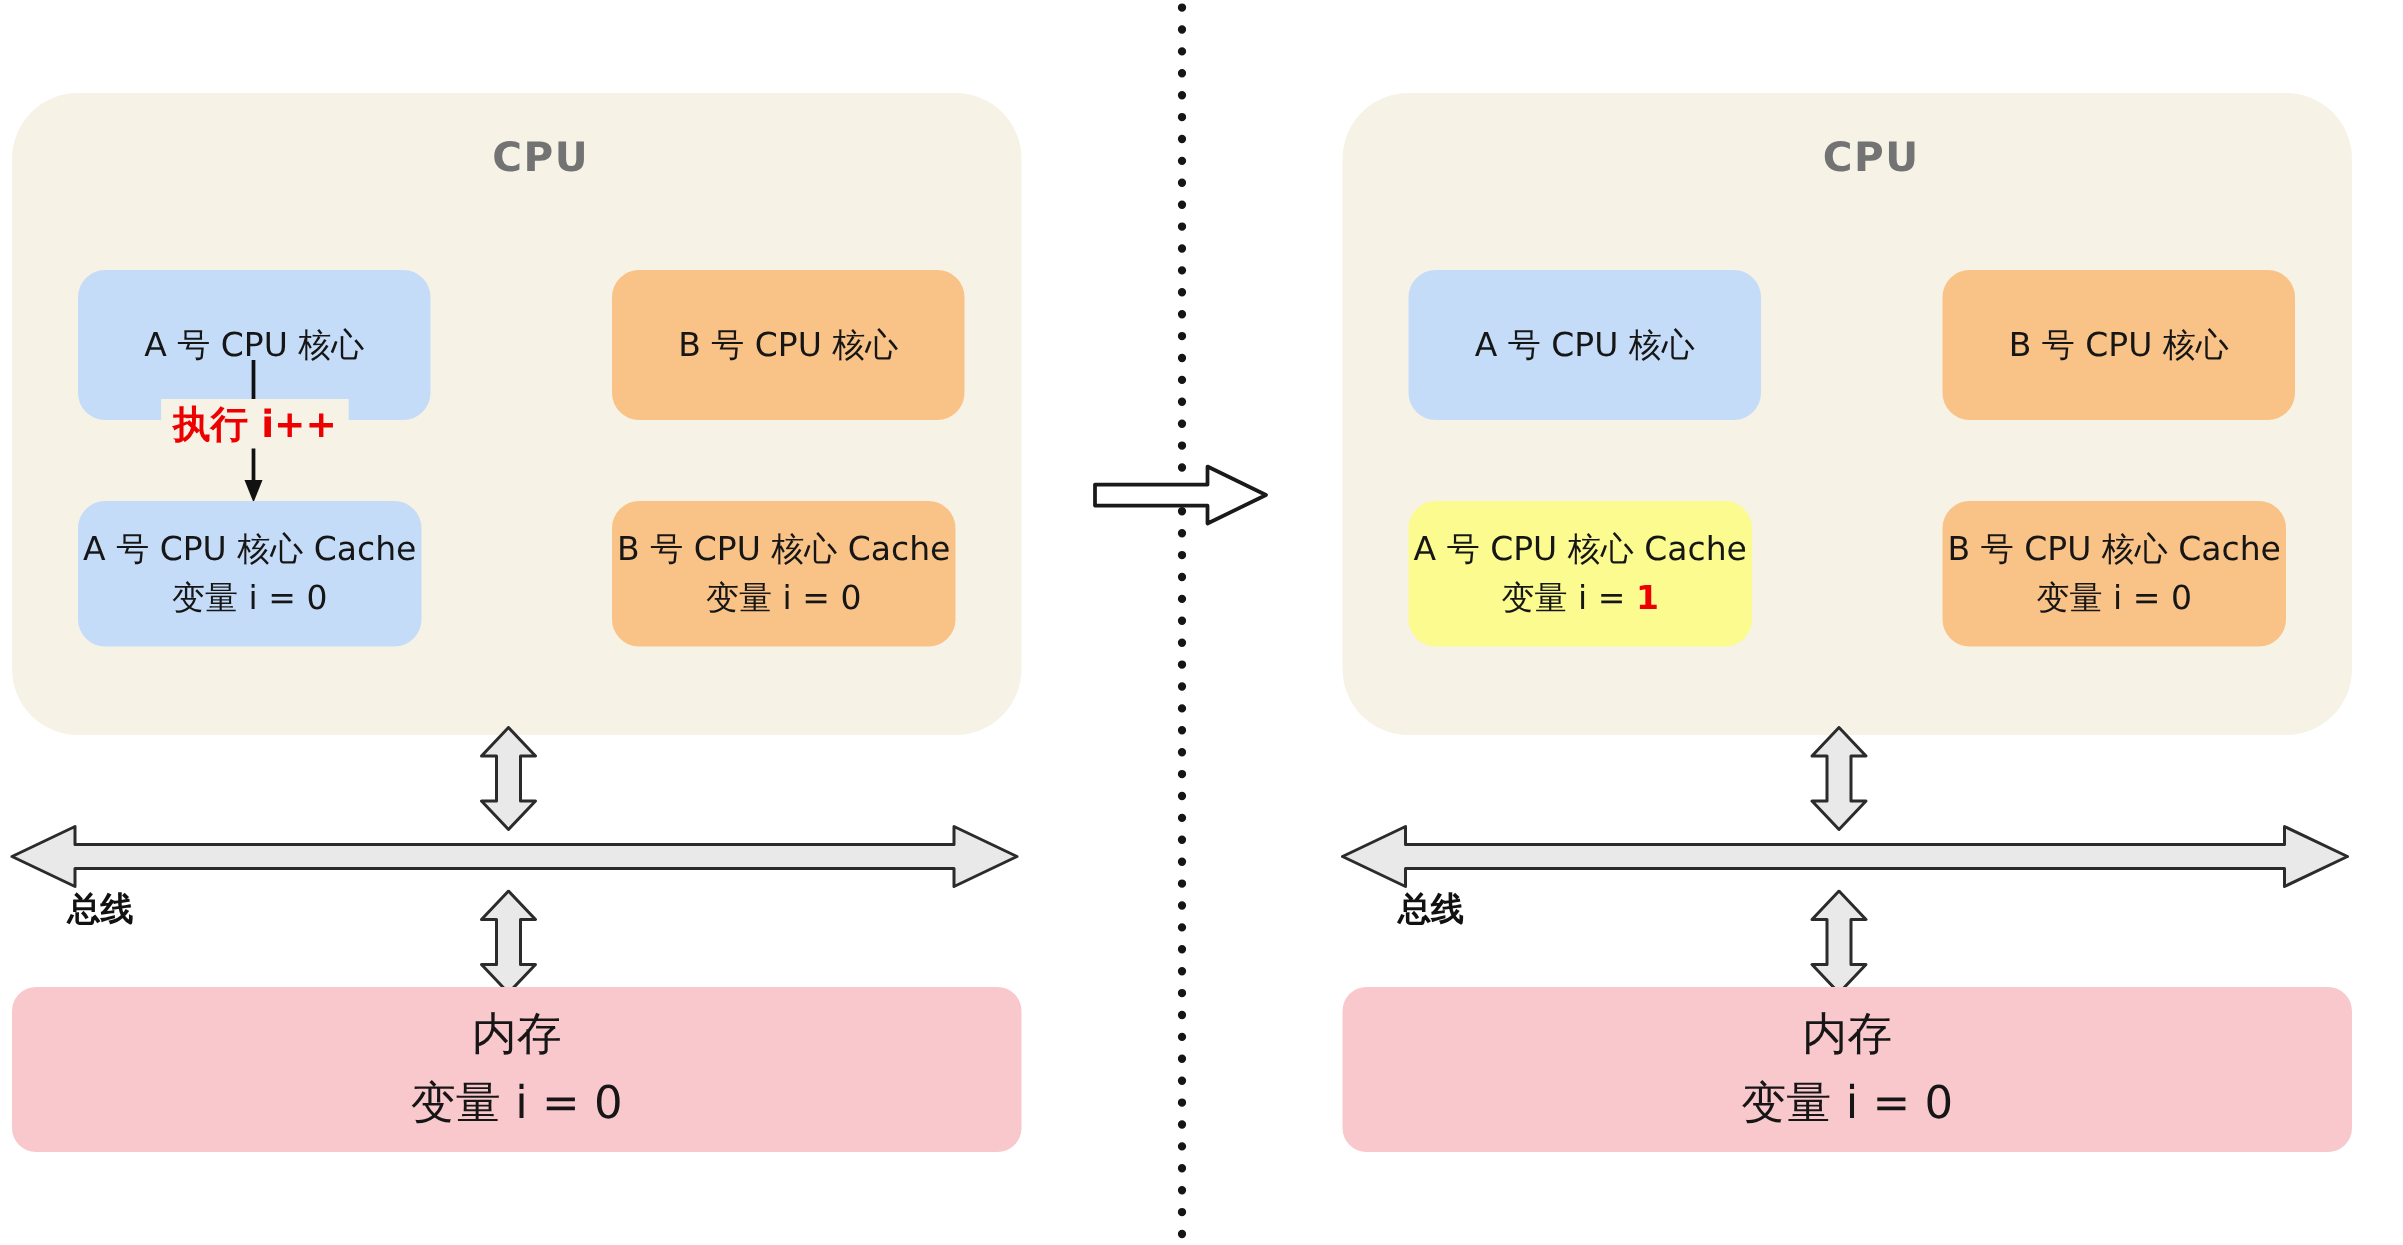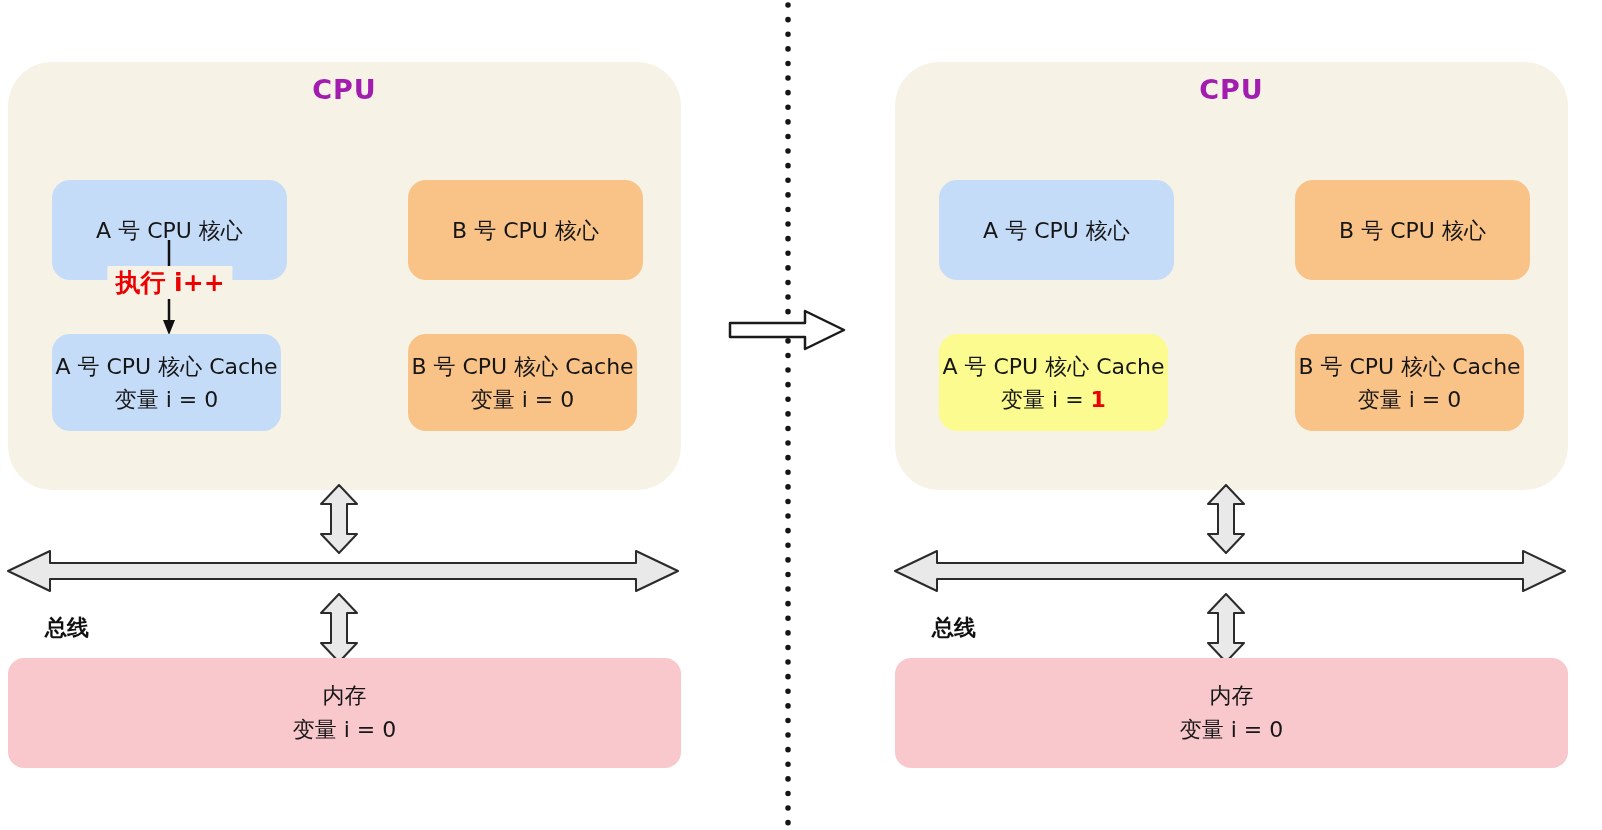--- a/index.html
+++ b/index.html
@@ -10,38 +10,38 @@
     --memory-bg:#f9c8cd;
     --bus-fill:#e9e9e9;
     --accent-red:#ec0000;
     --ink:#2b2b2b;
   }
   html,body{margin:0;padding:0;background:#fff;}
   body{font-family:"DejaVu Sans","Liberation Sans",sans-serif;color:#1c1c1c;}
   .canvas{position:relative;width:1602px;height:830px;background:#fff;overflow:hidden;}
 
   .cpu-panel{position:absolute;top:62px;width:673px;height:428px;background:var(--panel-bg);border-radius:44px;}
-  .cpu-title{position:absolute;top:12px;left:0;width:100%;margin:0;text-align:center;font-size:27px;font-weight:bold;letter-spacing:1px;color:#a21caf;}
+  .cpu-title{position:absolute;top:12px;left:0;width:100%;margin:16px;text-align:center;font-size:27px;font-weight:bold;letter-spacing:1px;color:#737373;}
 
   .box{position:absolute;display:flex;flex-direction:column;align-items:center;justify-content:center;text-align:center;font-size:22px;line-height:1.5;border-radius:18px;color:#161616;}
   .core{width:235px;height:100px;top:78px;margin-top:40px;}
   .cache{width:229px;height:97px;top:272px;}
   .at-a{left:44px;}
   .at-b{left:400px;}
   .bg-blue{background:var(--core-a-bg);}
   .bg-orange{background:var(--core-b-bg);}
   .bg-yellow{background:var(--cache-highlight-bg);}
 
   .exec-arrow{position:absolute;left:152px;top:178px;}
   .exec-label{position:absolute;top:204px;left:162px;transform:translateX(-50%);background:var(--panel-bg);padding:0 8px;color:var(--accent-red);font-weight:bold;font-size:25px;white-space:nowrap;}
 
   .abs{position:absolute;}
-  .bus-label{position:absolute;top:591px;font-size:22px;font-weight:bold;color:#111;margin-top:22px;}
+  .bus-label{position:absolute;top:591px;font-size:22px;font-weight:bold;color:#111;}
 
-  .memory{position:absolute;top:658px;width:673px;height:110px;background:var(--memory-bg);border-radius:16px;display:flex;flex-direction:column;align-items:center;justify-content:center;text-align:center;font-size:22px;line-height:1.55;color:#161616;}
+  .memory{position:absolute;top:658px;width:673px;height:110px;background:var(--memory-bg);border-radius:16px;display:flex;flex-direction:column;align-items:center;justify-content:center;text-align:center;font-size:30px;line-height:1.55;color:#161616;}
 
   .red{color:var(--accent-red);font-weight:bold;}
 </style>
 </head>
 <body>
 
 <div class="canvas">
 
   <section class="cpu-panel" style="left:8px;">
     <h2 class="cpu-title">CPU</h2>

